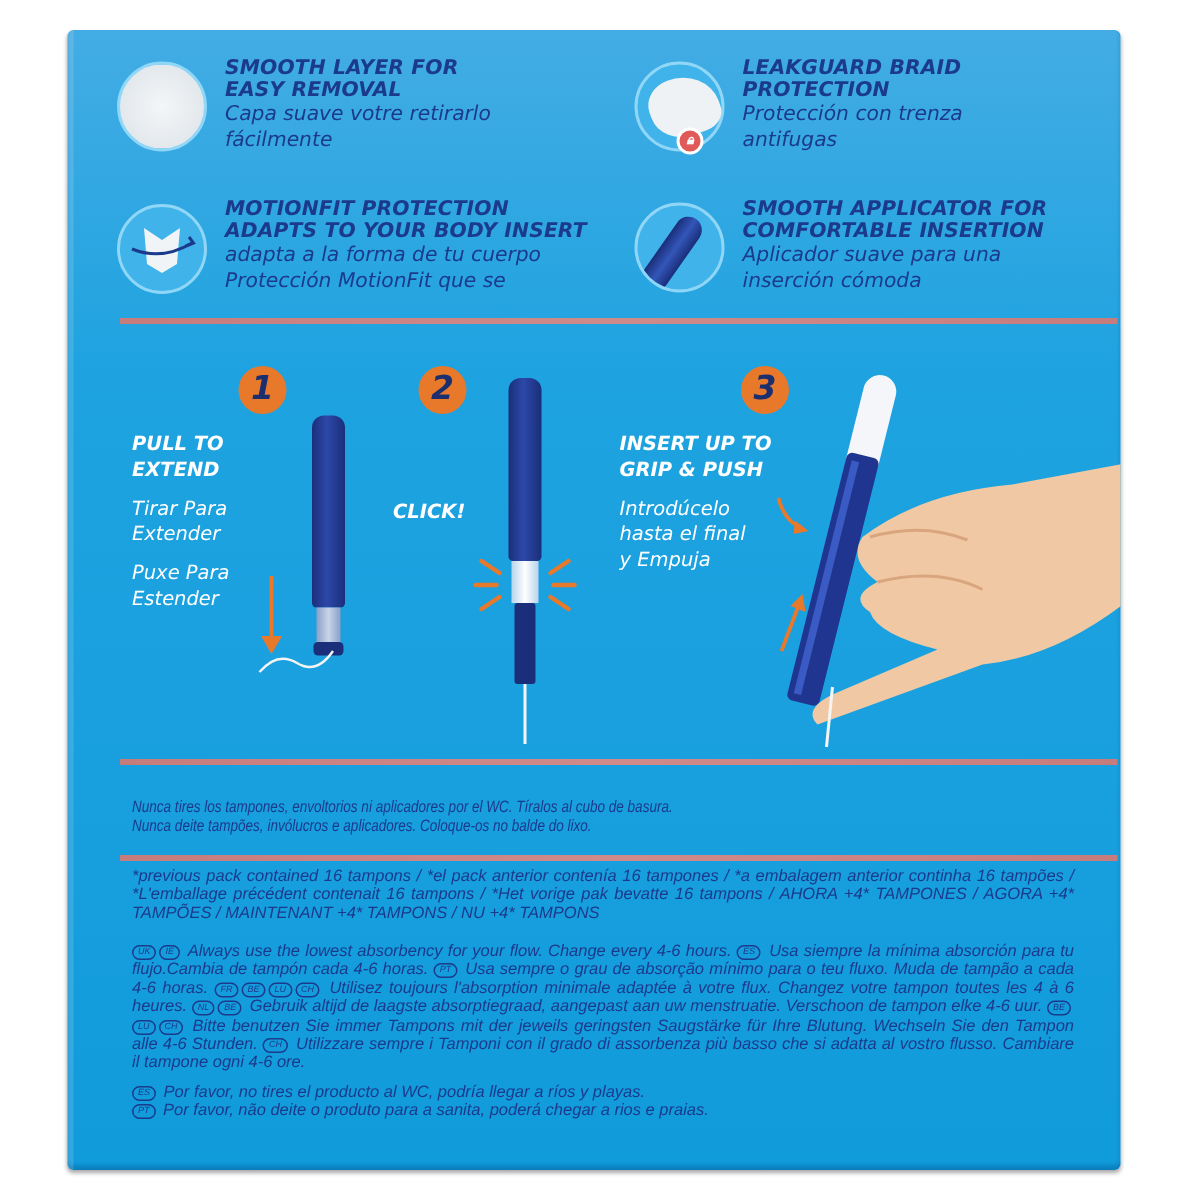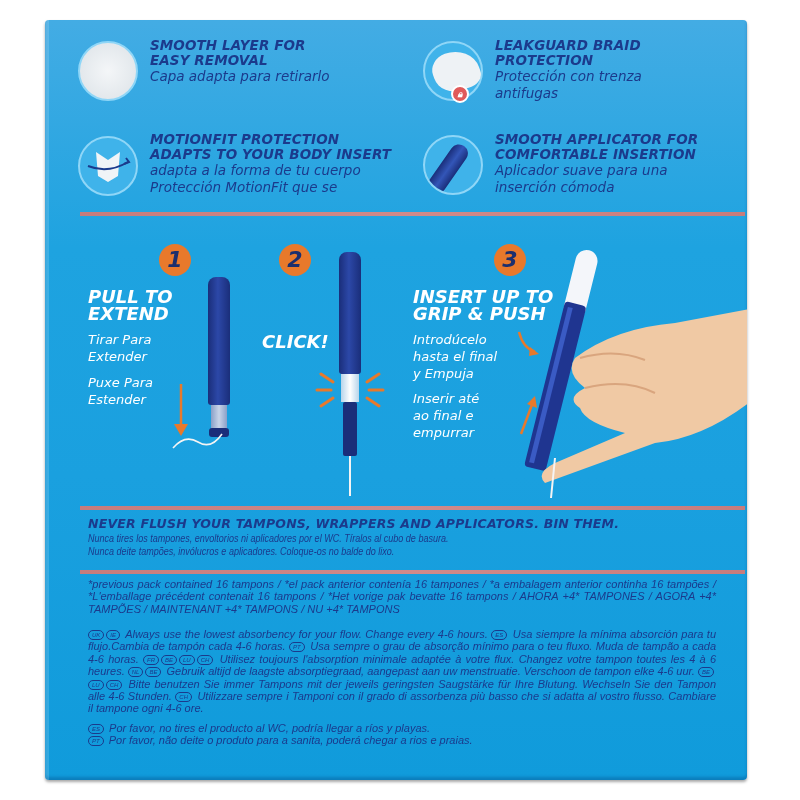--- a/index.html
+++ b/index.html
@@ -5,40 +5,41 @@
   html,body{margin:0;padding:0;background:#ffffff;}
   body{width:800px;height:800px;position:relative;overflow:hidden;font-family:"DejaVu Sans","Liberation Sans",sans-serif;}
   .box{position:absolute;left:45px;top:20px;width:702px;height:760px;background:linear-gradient(180deg,#43ace4 0%,#1ea3e0 30%,#1aa0df 60%,#109bdb 100%);border-radius:4px;box-shadow:0 2px 3px rgba(0,0,0,.35), inset 0 -3px 3px rgba(0,60,120,.3);overflow:hidden;font-style:italic;}
   .box:before{content:"";position:absolute;left:0;top:0;width:4px;height:100%;background:rgba(255,255,255,.15);}
   .feature{position:absolute;display:flex;align-items:flex-start;}
   .feat-icon{width:60px;height:60px;border-radius:50%;border:2px solid #8fd6f7;box-sizing:border-box;margin-right:12px;margin-top:3px;position:relative;overflow:hidden;background:#3fb3ea;flex:none;}
   .feat-title{color:#1b3a8c;font-weight:bold;font-size:13.5px;line-height:15px;letter-spacing:0.1px;}
   .feat-sub{color:#1b3a8c;font-size:13.5px;line-height:17px;}
   .divider{position:absolute;left:35px;width:665px;height:4px;background:linear-gradient(90deg,#c77c7c,#d08a8a 50%,#c77c7c);}
   .step-num{position:absolute;width:32px;height:32px;border-radius:50%;background:#e8792b;color:#1b2f6e;font-weight:bold;font-size:22px;line-height:32px;text-align:center;}
-  .step-title{position:absolute;color:#ffffff;font-weight:bold;font-size:18px;line-height:17px;}
+  .step-title{position:absolute;color:#ffffff;font-weight:bold;font-size:13px;line-height:17px;}
   .step-sub{position:absolute;color:#ffffff;font-size:13px;line-height:17px;}
   .tampon{position:absolute;background:linear-gradient(90deg,#1a2e7a,#2c48a8 45%,#1a2e7a);border-radius:8px 8px 3px 3px;}
   .flush-title{position:absolute;left:43px;top:496px;color:#1b3a8c;font-weight:bold;font-size:12.5px;letter-spacing:0.2px;}
   .flush-line{position:absolute;left:43px;color:#1b3a8c;font-family:"Liberation Sans",sans-serif;font-size:11px;transform:scaleX(0.82);transform-origin:left;white-space:nowrap;}
   .fine{position:absolute;left:43px;width:628px;color:#1b3a8c;font-family:"Liberation Sans",sans-serif;font-size:11px;line-height:12.4px;text-align:justify;}
   .fine p{margin:0;}
   .badge{display:inline-block;border:1px solid #1b3a8c;border-radius:7px;font-size:6px;line-height:8px;padding:0 3px;vertical-align:1px;margin-right:2px;}
 </style>
 </head>
 <body>
 
 <div class="box">
 
   <div class="feature" style="left:33px;top:18px;">
     <div class="feat-icon" style="background:radial-gradient(circle,#f4f6f8 0%,#e3e8ec 70%);"></div>
     <div>
       <div class="feat-title">SMOOTH LAYER FOR</div>
       <div class="feat-title">EASY REMOVAL</div>
-      <div class="feat-sub">Capa adapta para retirarlo</div>
+      <div class="feat-sub">Capa suave votre retirarlo</div>
+      <div class="feat-sub">fácilmente</div>
     </div>
   </div>
 
   <div class="feature" style="left:378px;top:18px;">
     <div class="feat-icon" style="overflow:visible;">
       <div style="position:absolute;left:8px;top:8px;width:46px;height:40px;background:#eef2f5;border-radius:40% 60% 30% 50%;transform:rotate(-20deg);"></div>
       <div style="position:absolute;left:26px;top:42px;width:18px;height:18px;border-radius:50%;background:#e05a5a;border:2px solid #fff;box-sizing:border-box;color:#fff;font-size:9px;line-height:14px;text-align:center;font-weight:bold;">🔒︎</div>
     </div>
     <div>
       <div class="feat-title">LEAKGUARD BRAID</div>
@@ -120,46 +121,40 @@
   <div class="step-num" style="left:449px;top:224px;">3</div>
   <div class="step-title" style="left:368px;top:268px;">
     <div>INSERT UP TO</div>
     <div>GRIP &amp; PUSH</div>
   </div>
   <div class="step-sub" style="left:368px;top:311px;">
     <div>Introdúcelo</div>
     <div>hasta el final</div>
     <div>y Empuja</div>
   </div>
-  <div class="step-sub" style="left:368px;top:370px;">
-    <div>Inserir até</div>
-    <div>ao final e</div>
-    <div>empurrar</div>
-  </div>
   <svg style="position:absolute;left:460px;top:228px;" width="250" height="250">
     <g transform="rotate(14 60 120)">
       <rect x="44" y="0" width="22" height="70" rx="11" fill="#f4f6fa"></rect>
       <rect x="44" y="55" width="22" height="170" rx="4" fill="#1f3590"></rect>
       <rect x="48" y="60" width="5" height="160" fill="#3a5bc4"></rect>
     </g>
     <path d="M70 110 Q110 80 170 75 L250 60 L250 150 Q200 190 150 195 L40 235 Q30 225 50 215 L120 185 Q80 175 75 160 Q60 150 80 140 Q60 125 70 110 Z" fill="#f0c9a4"></path>
     <path d="M75 110 Q110 100 140 112" stroke="#d9a57e" stroke-width="2" fill="none"></path>
     <path d="M80 140 Q120 130 150 145" stroke="#d9a57e" stroke-width="2" fill="none"></path>
     <line x1="50" y1="210" x2="46" y2="250" stroke="#f4f4f4" stroke-width="2"></line>
   </svg>
   <svg style="position:absolute;left:470px;top:310px;" width="40" height="110">
     <path d="M4 2 Q8 18 20 22" stroke="#e8792b" stroke-width="2.5" fill="none"></path>
     <path d="M15 17 L24 24 L14 26 Z" fill="#e8792b"></path>
     <line x1="6" y1="104" x2="18" y2="72" stroke="#e8792b" stroke-width="2.5"></line>
     <path d="M12 74 L20 66 L22 78 Z" fill="#e8792b"></path>
   </svg>
 
   <div class="divider" style="top:486px;"></div>
 
-  <div class="flush-title">NEVER FLUSH YOUR TAMPONS, WRAPPERS AND APPLICATORS. BIN THEM.</div>
   <div class="flush-line" style="top:512px;">Nunca tires los tampones, envoltorios ni aplicadores por el WC. Tíralos al cubo de basura.</div>
   <div class="flush-line" style="top:525px;">Nunca deite tampões, invólucros e aplicadores. Coloque-os no balde do lixo.</div>
 
   <div class="divider" style="top:550px;"></div>
 
   <div class="fine" style="top:558px;">*previous pack contained 16 tampons / *el pack anterior contenía 16 tampones / *a embalagem anterior continha 16 tampões / *L'emballage précédent contenait 16 tampons / *Het vorige pak bevatte 16 tampons / AHORA +4* TAMPONES / AGORA +4* TAMPÕES / MAINTENANT +4* TAMPONS / NU +4* TAMPONS</div>
 
   <div class="fine" style="top:608px;">
     <p>
       <span class="badge">UK</span><span class="badge">IE</span>

